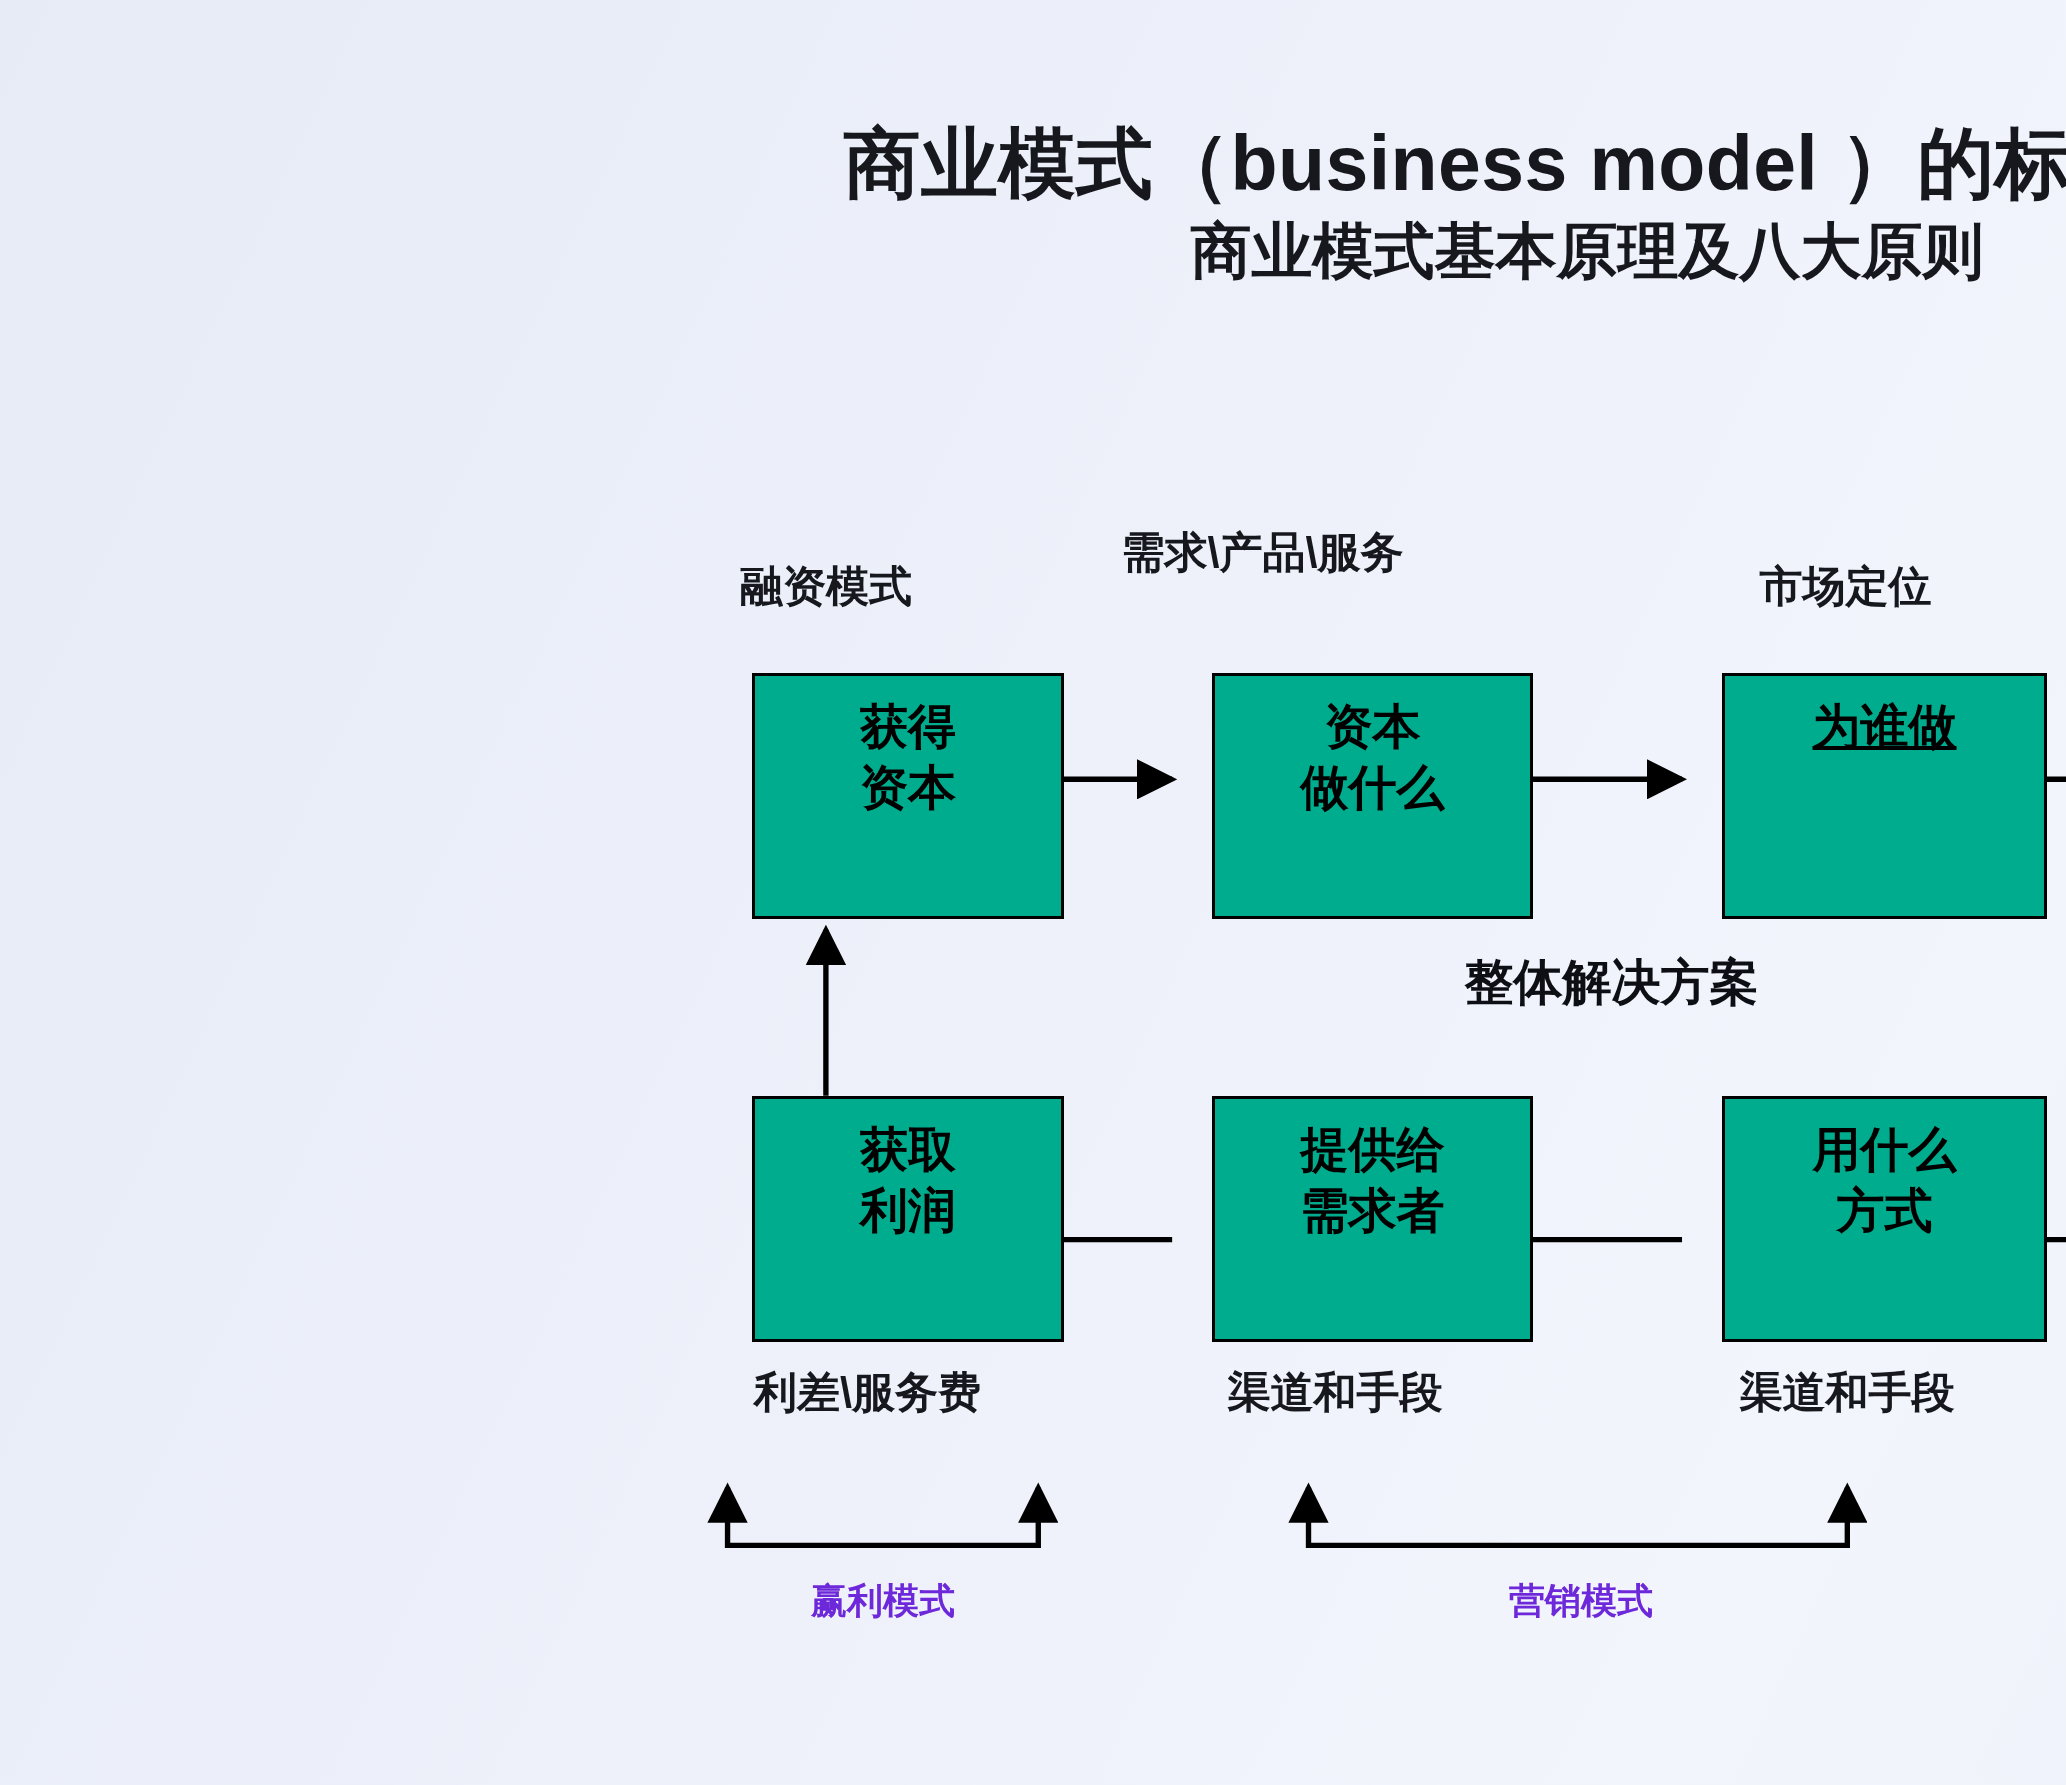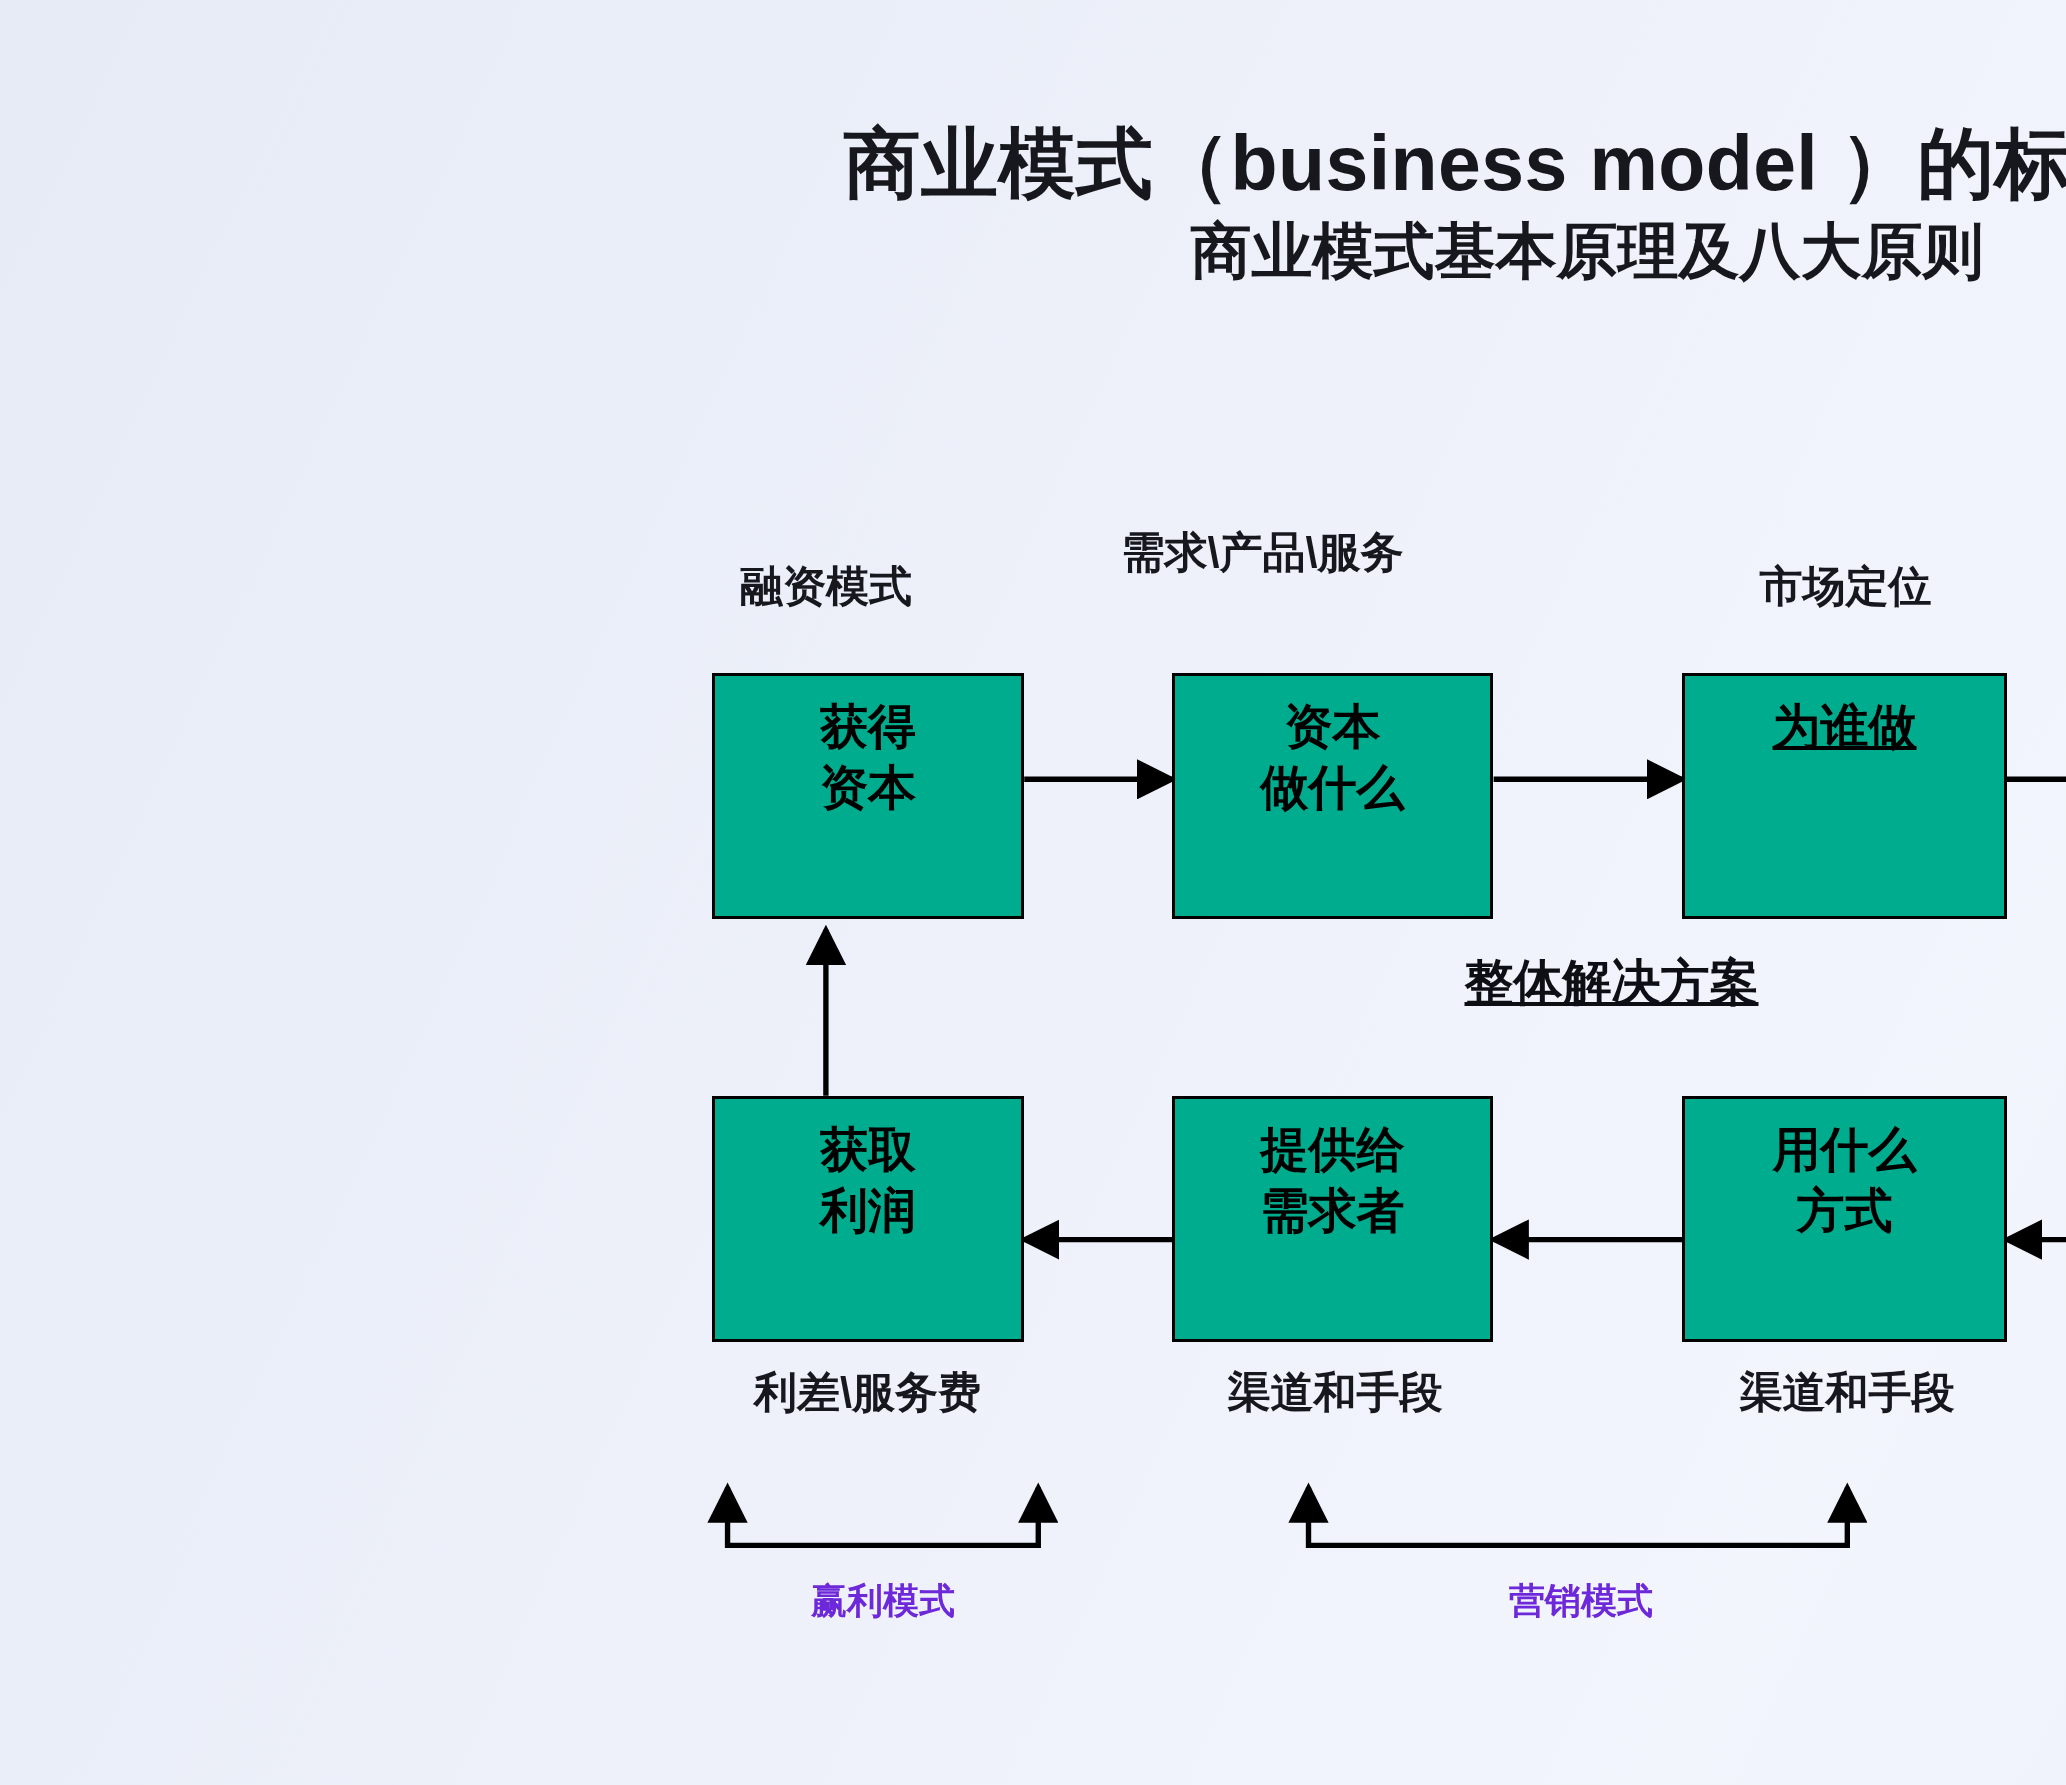--- a/index.html
+++ b/index.html
@@ -61,20 +61,21 @@
     box-sizing: border-box;
     display: flex;
     flex-direction: column;
     align-items: center;
     justify-content: flex-start;
     padding-top: 20px;
     color: #000000;
     font-size: 48px;
     font-weight: 700;
     line-height: 1.28;
+    margin-left: 40px;
   }
   .node .line { display: block; white-space: nowrap; }
 
   .caption {
     position: absolute;
     color: #16181d;
     font-size: 43px;
     font-weight: 700;
     white-space: nowrap;
     text-align: center;
@@ -174,21 +175,21 @@
 
   <div class="node" style="left:1172px; top:673px; width:321px; height:246px;">
     <span class="line">资本</span>
     <span class="line">做什么</span>
   </div>
 
   <div class="node" style="left:1682px; top:673px; width:325px; height:246px;text-decoration:underline;">
     <span class="line">为谁做</span>
   </div>
 
-  <div class="center-label" style="left:1289px; top:958px; width:645px;text-decoration:underline;">整体解决方案</div>
+  <div class="center-label" style="left:1289px; top:958px; width:645px;">整体解决方案</div>
 
   <div class="node" style="left:712px; top:1096px; width:312px; height:246px;">
     <span class="line">获取</span>
     <span class="line">利润</span>
   </div>
 
   <div class="node" style="left:1172px; top:1096px; width:321px; height:246px;">
     <span class="line">提供给</span>
     <span class="line">需求者</span>
   </div>

